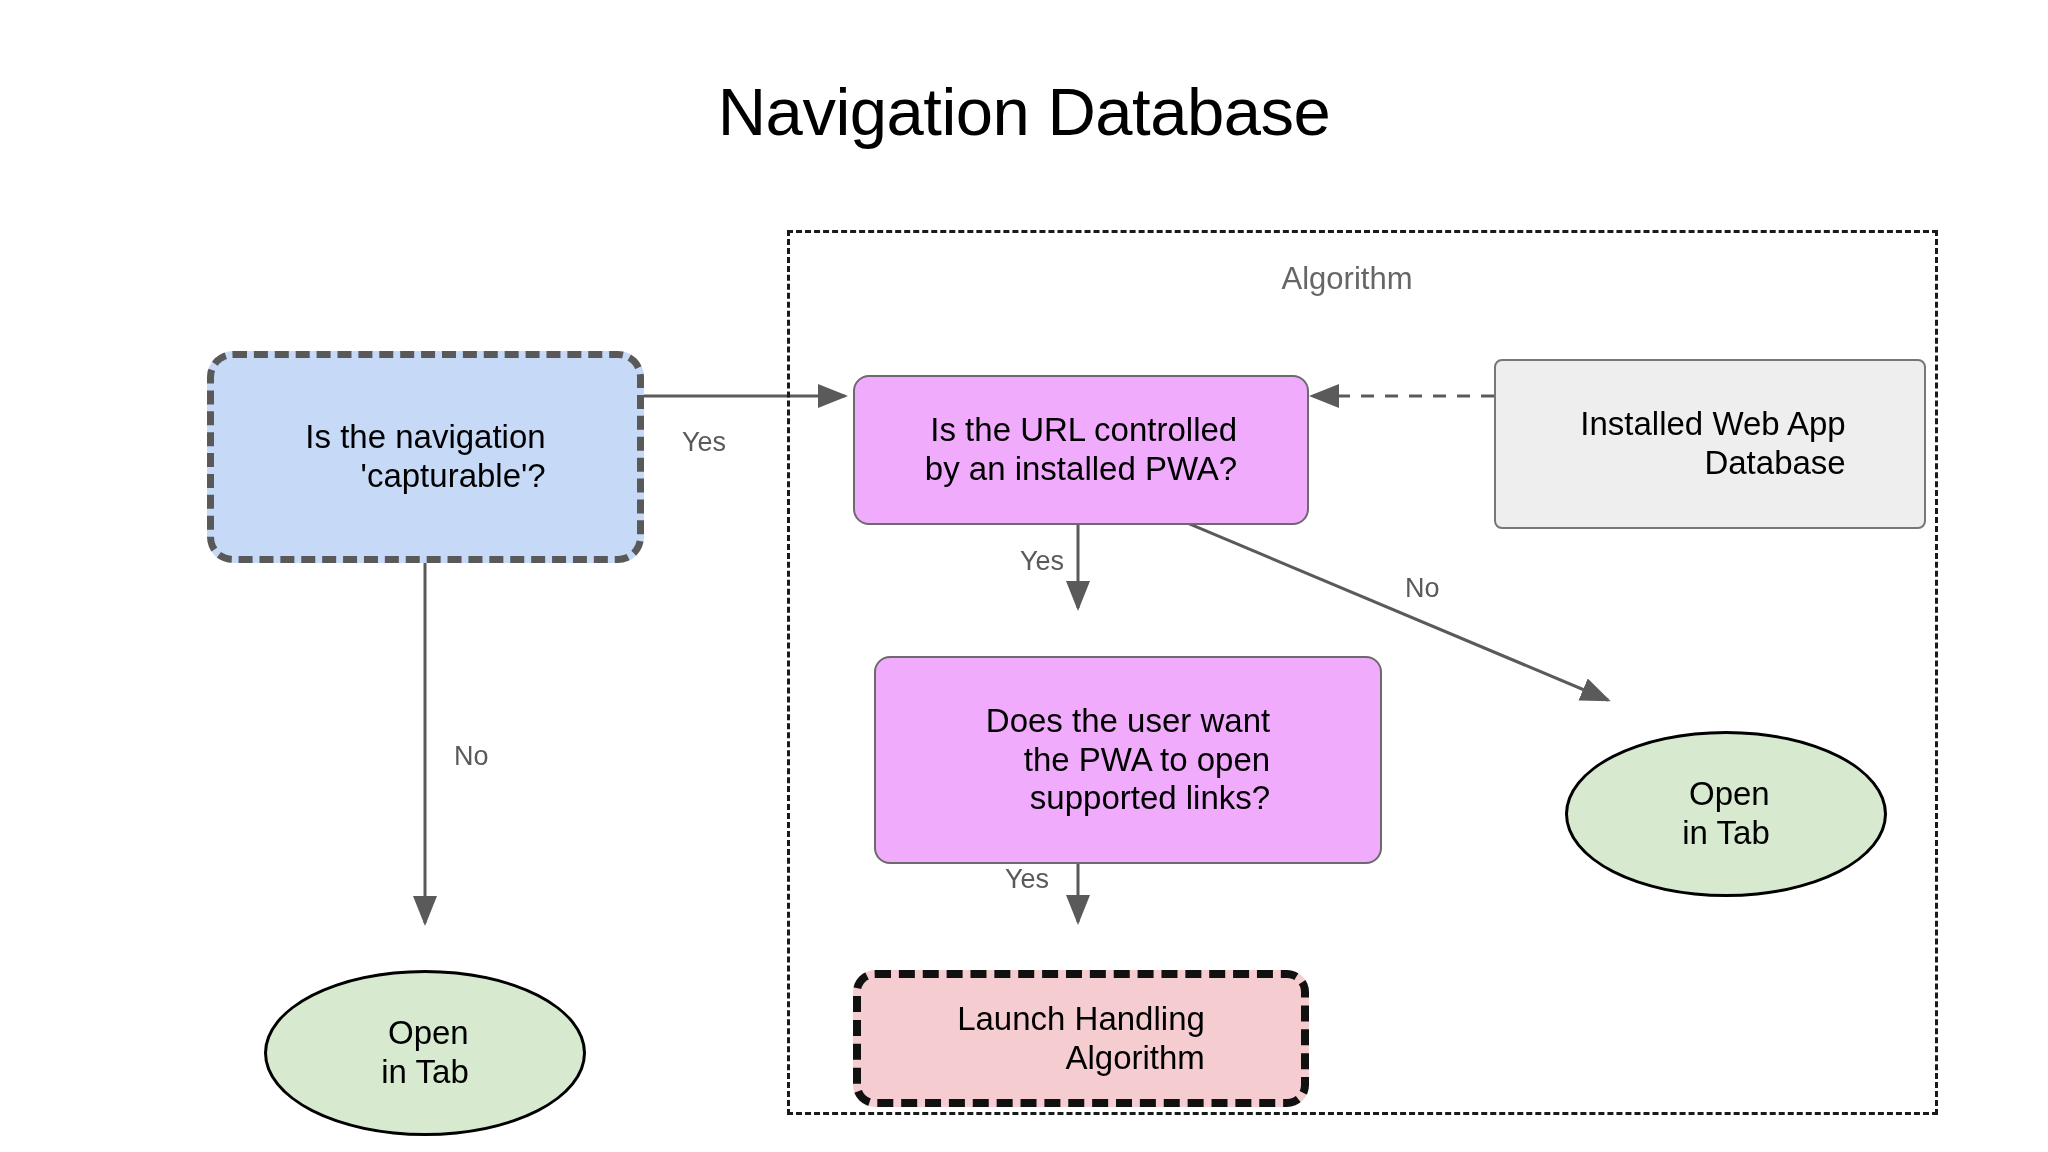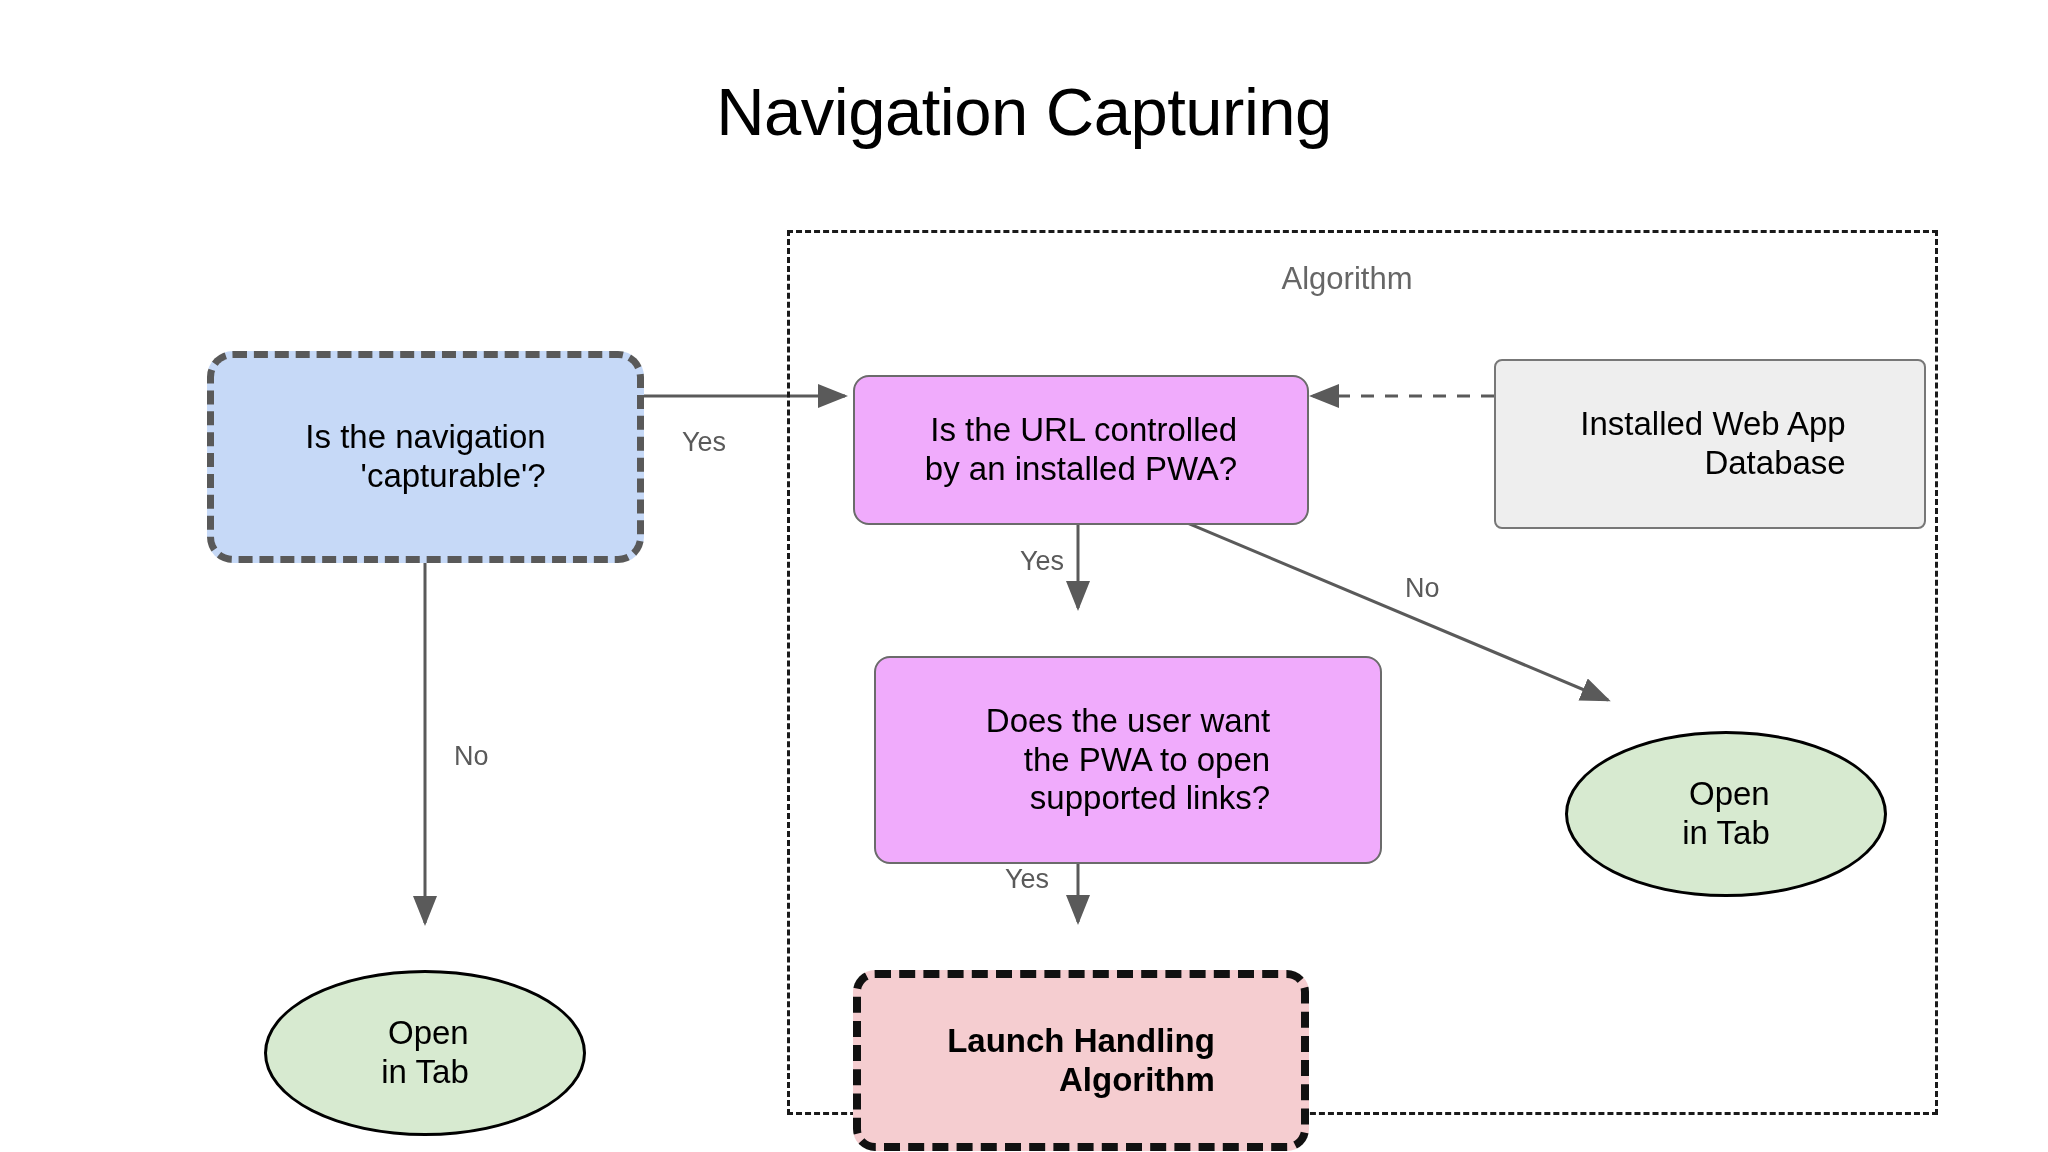--- a/index.html
+++ b/index.html
@@ -94,21 +94,21 @@
     color: #5a5a5a;
     white-space: nowrap;
     line-height: 1;
   }
 </style>
 </head>
 <body>
 
 <div id="stage">
 
-  <div class="title">Navigation Capturing</div>
+  <div class="title">Navigation Database</div>
 
   <svg id="edges" viewBox="0 0 2048 1152" width="2048" height="1152" xmlns="http://www.w3.org/2000/svg">
     <defs>
       <marker id="arrowhead" markerWidth="10" markerHeight="8" refX="9" refY="4" orient="auto" markerUnits="strokeWidth">
         <path d="M0,0 L10,4 L0,8 z" fill="#5a5a5a"></path>
       </marker>
       <marker id="arrowhead-dashed" markerWidth="10" markerHeight="8" refX="9" refY="4" orient="auto" markerUnits="strokeWidth">
         <path d="M0,0 L10,4 L0,8 z" fill="#5a5a5a"></path>
       </marker>
     </defs>
@@ -147,21 +147,21 @@
   <div class="node node-process" style="left:853px; top:327px; width:456px; height:150px;">Is the URL controlled
 by an installed PWA?</div>
 
   <div class="node node-store" style="left:1494px; top:311px; width:432px; height:170px;">Installed Web App
 Database</div>
 
   <div class="node node-process" style="left:874px; top:608px; width:508px; height:208px;">Does the user want
 the PWA to open
 supported links?</div>
 
-  <div class="node node-dashed-pink" style="left:853px; top:922px; width:456px; height:181px;font-weight:bold;">Launch Handling
+  <div class="node node-dashed-pink" style="left:853px; top:922px; width:456px; height:137px;">Launch Handling
 Algorithm</div>
 
   <div class="node node-terminal" style="left:264px; top:922px; width:322px; height:166px;">Open
 in Tab</div>
 
   <div class="node node-terminal" style="left:1565px; top:683px; width:322px; height:166px;">Open
 in Tab</div>
 
   <div class="edge-label" style="left:682px; top:429px;">Yes</div>
 

